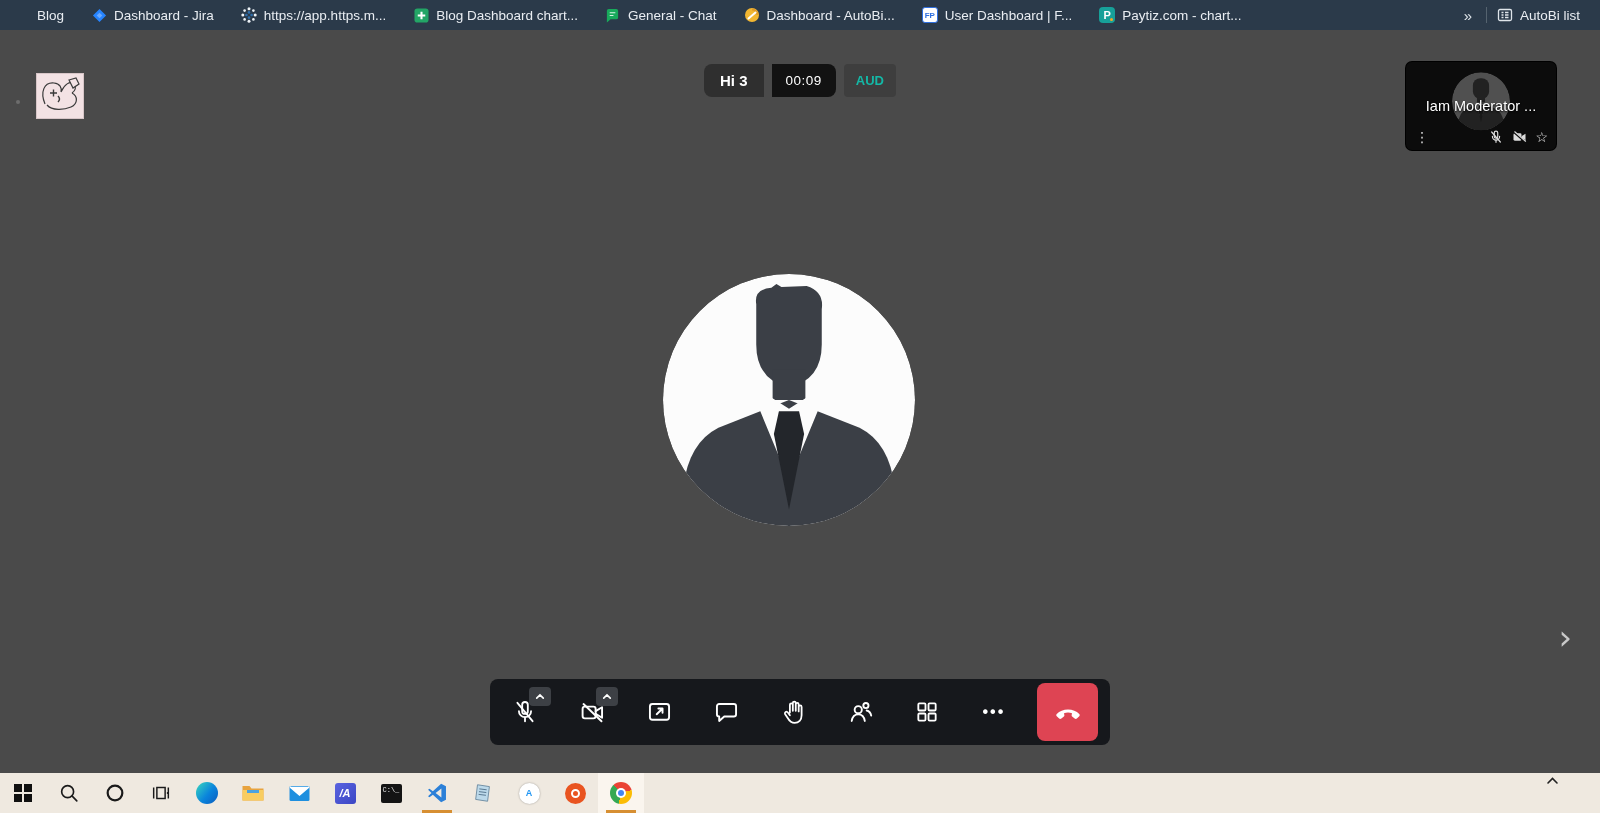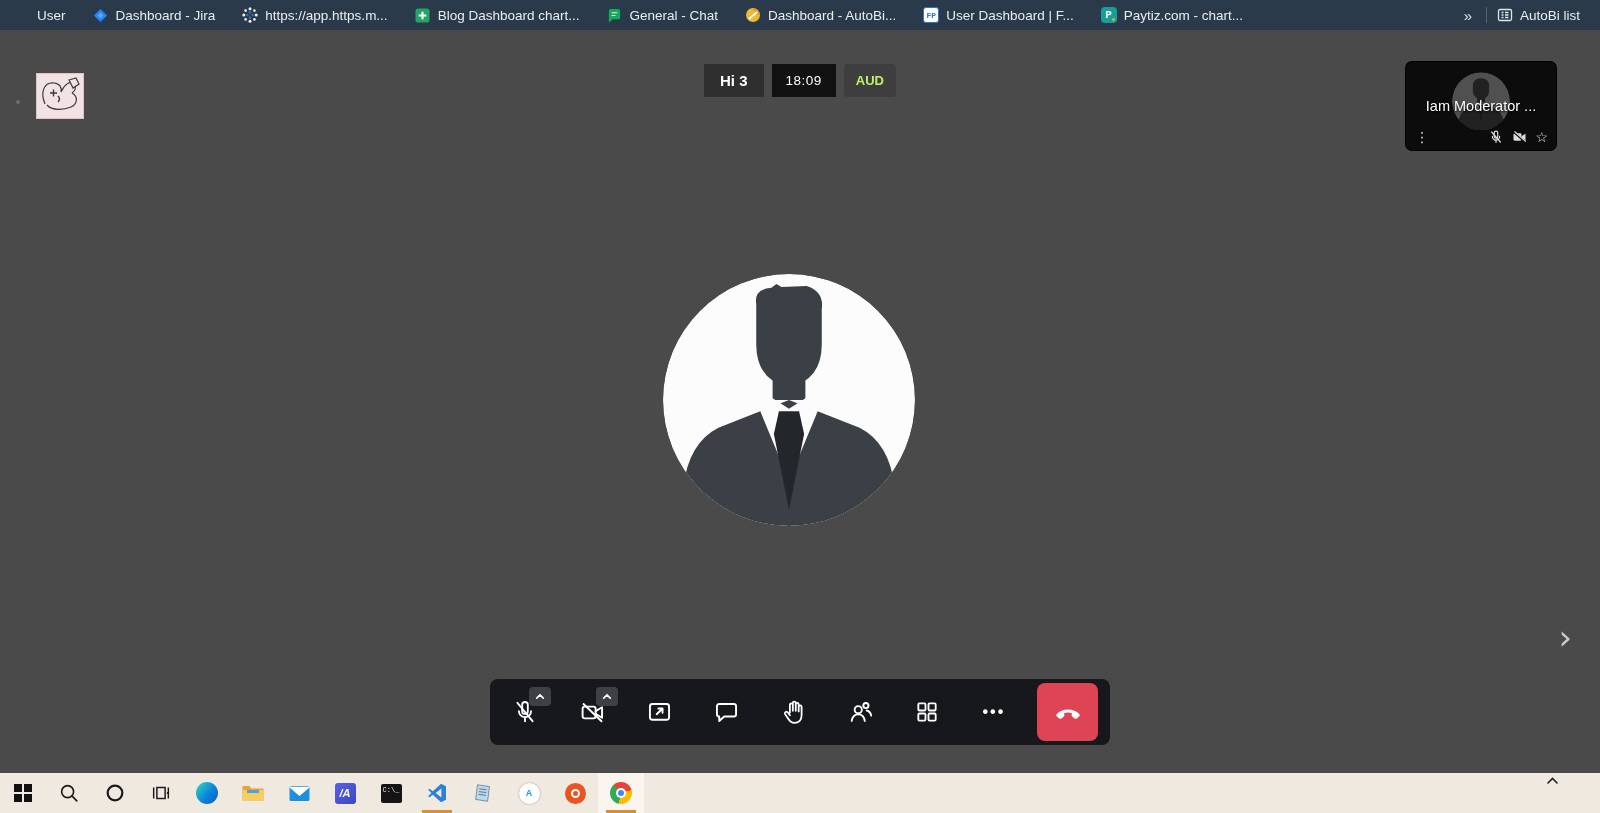--- a/index.html
+++ b/index.html
@@ -2,42 +2,42 @@
 <html><head>
 <meta charset="utf-8">
 <style>
   * { margin:0; padding:0; box-sizing:border-box; }
   html,body { width:1600px; height:813px; overflow:hidden; font-family:"Liberation Sans", sans-serif; }
   .page { width:1600px; height:813px; display:flex; flex-direction:column; }
 
   
   .bookmarks-bar { height:30px; background:#2b3a4a; display:flex; align-items:center; padding:0 10px 0 14px; flex:0 0 auto; }
   .bm-item { display:flex; align-items:center; gap:7px; color:#e9edf2; font-size:13.5px; margin-right:27px; cursor:pointer; white-space:nowrap; }
-  .favicon { width:16px; height:16px; display:inline-flex; align-items:center; justify-content:center; flex:0 0 auto;font-family:Liberation Mono, monospace; }
+  .favicon { width:16px; height:16px; display:inline-flex; align-items:center; justify-content:center; flex:0 0 auto; }
   .bm-right { margin-left:auto; display:flex; align-items:center; }
   .bm-overflow { color:#dfe5ea; font-size:15px; padding:0 12px; cursor:pointer; }
   .bm-divider { width:1px; height:16px; background:#55636f; margin:0 10px 0 2px; }
   .apps-grid { display:grid; grid-template-columns:repeat(3,4px); grid-template-rows:repeat(3,4px); gap:1px; }
   .apps-grid i { display:block; }
   .fp-badge { width:16px; height:16px; border:1.5px solid #2e6fe0; border-radius:3px; background:#fff; color:#2e6fe0; font-weight:bold; font-size:8px; display:flex; align-items:center; justify-content:center; }
   .paytiz-badge { width:16px; height:16px; border-radius:4px; background:#17a099; color:#fff; font-weight:bold; font-size:11px; display:flex; align-items:center; justify-content:center; position:relative; }
   .paytiz-badge i { position:absolute; right:2px; bottom:2px; width:3px; height:3px; background:#f5a623; border-radius:50%; }
   .aapp-badge { width:16px; height:16px; border-radius:3px; background:linear-gradient(135deg,#5a63e0,#3b46c4); color:#fff; font-size:9px; font-weight:bold; font-style:italic; display:flex; align-items:center; justify-content:center; }
 
   
   .meeting { position:relative; flex:1 1 auto; background:#4a4a4a; overflow:hidden; }
 
   .brand-logo { position:absolute; left:36px; top:43px; width:48px; height:46px; background:#f3e2e4; border:1px solid #d8c6c8; display:flex; align-items:center; justify-content:center; }
   .tiny-dot { position:absolute; left:16px; top:70px; width:4px; height:4px; border-radius:50%; background:#6d6d6d; }
 
   .meet-header { position:absolute; top:34px; left:0; right:0; display:flex; justify-content:center; align-items:center; gap:8px; }
-  .subject-pill { display:flex; height:33px; border-radius:0; overflow:hidden;gap:8px; }
+  .subject-pill { display:flex; height:33px; border-radius:8px; overflow:hidden;gap:8px; }
   .subject-name { background:#2f2f2f; color:#fff; font-size:15px; font-weight:bold; display:flex; align-items:center; padding:0 16px; }
   .subject-timer { background:#121212; color:#fff; font-size:13.5px; display:flex; align-items:center; padding:0 14px; letter-spacing:.5px; }
-  .audio-badge { height:33px; background:#3e3e3e; border-radius:4px; color:#bef264; font-size:13px; font-weight:bold; display:flex; align-items:center; padding:0 12px; }
+  .audio-badge { height:33px; background:#3e3e3e; border-radius:4px; color:#14b8a6; font-size:13px; font-weight:bold; display:flex; align-items:center; padding:0 12px; }
 
   .thumb { position:absolute; top:32px; right:44px; width:150px; height:88px; background:#0c0c0c; border-radius:6px; box-shadow:0 0 0 1px #000; overflow:hidden; cursor:pointer; }
   .thumb-avatar { position:absolute; left:50%; top:50%; transform:translate(-50%,-58%); width:58px; height:58px; border-radius:50%; overflow:hidden; opacity:.85; }
   .thumb-name { position:absolute; top:36px; left:0; right:0; text-align:center; color:#fff; font-size:14.5px; text-shadow:0 1px 2px #000; }
   .thumb-menu { position:absolute; left:9px; bottom:6px; color:#d9d9d9; font-size:14px; line-height:14px; cursor:pointer; }
   .thumb-status { position:absolute; right:8px; bottom:5px; display:flex; align-items:center; gap:7px; }
   .thumb-star { color:#e8e8e8; font-size:14px; line-height:14px; cursor:pointer; }
 
   .stage-avatar { position:absolute; left:663px; top:244px; width:252px; height:252px; border-radius:50%; overflow:hidden; }
 
@@ -81,21 +81,21 @@
         <i style="background:#34a853"></i>
           <i style="background:#ea4335"></i>
           <i style="background:#fbbc05"></i>
         <i style="background:#fbbc05"></i>
           <i style="background:#34a853"></i>
           <i style="background:#ea4335"></i>
         <i style="background:#ea4335"></i>
           <i style="background:#fbbc05"></i>
           <i style="background:#34a853"></i>
       </span>
-      <span>User</span>
+      <span>Blog</span>
     </div>
 
     <div class="bm-item">
       <span class="favicon">
         <svg width="15" height="15" viewBox="0 0 16 16">
             <path d="M8 1 L15 8 L8 15 L1 8 Z" fill="#2684ff"></path>
             <path d="M8 5 L11 8 L8 11 L5 8 Z" fill="#6aa9ff"></path>
           </svg>
       </span>
       <span>Dashboard - Jira</span>
@@ -193,21 +193,21 @@
         <path d="M7 28 C2 16 6 6 16 7 C22 7.5 24 12 23 16 C26 9 32 4 36 8 C39 11 37 15 34 17"></path>
         <path d="M34 17 C40 20 40 28 33 31 C26 34 14 35 9 29"></path>
         <path d="M31 4 l7 -2 l3 6 l-6 4 z" fill="#f3e2e4"></path>
         <path d="M12 17 h7 M15.5 13.5 v7 M20 20 q3 3 0 6" stroke-width="1.4"></path>
       </svg>
     </div>
 
     <div class="meet-header">
       <div class="subject-pill">
         <span class="subject-name">Hi 3</span>
-        <span class="subject-timer">18:09</span>
+        <span class="subject-timer">00:09</span>
       </div>
       <span class="audio-badge">AUD</span>
     </div>
 
     <div class="thumb">
       <span class="thumb-avatar">
         <svg width="58" height="58" viewBox="0 0 100 100">
           <defs>
               <clipPath id="tc">
                 <circle cx="50" cy="50" r="50"></circle>

